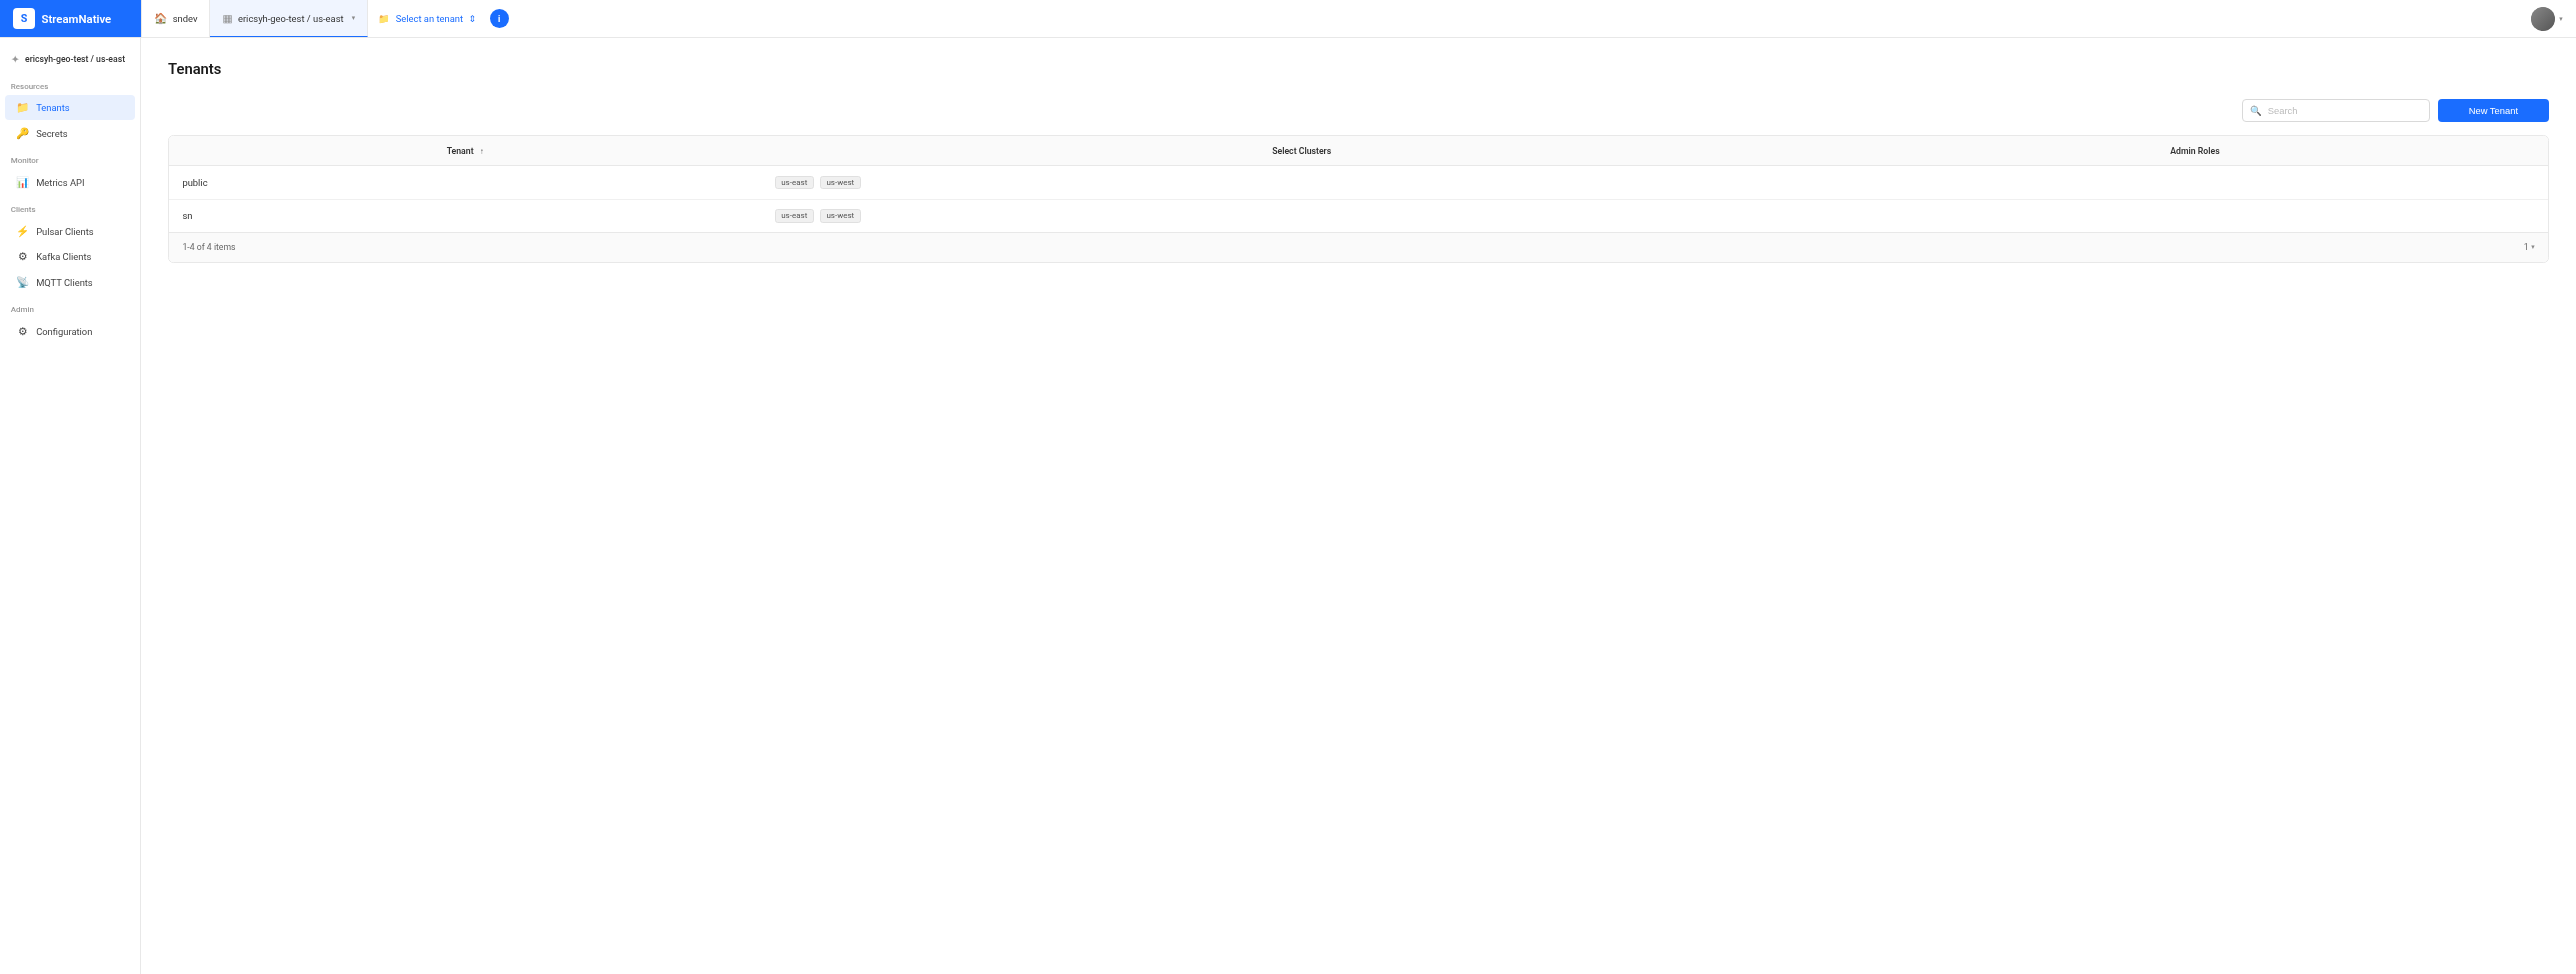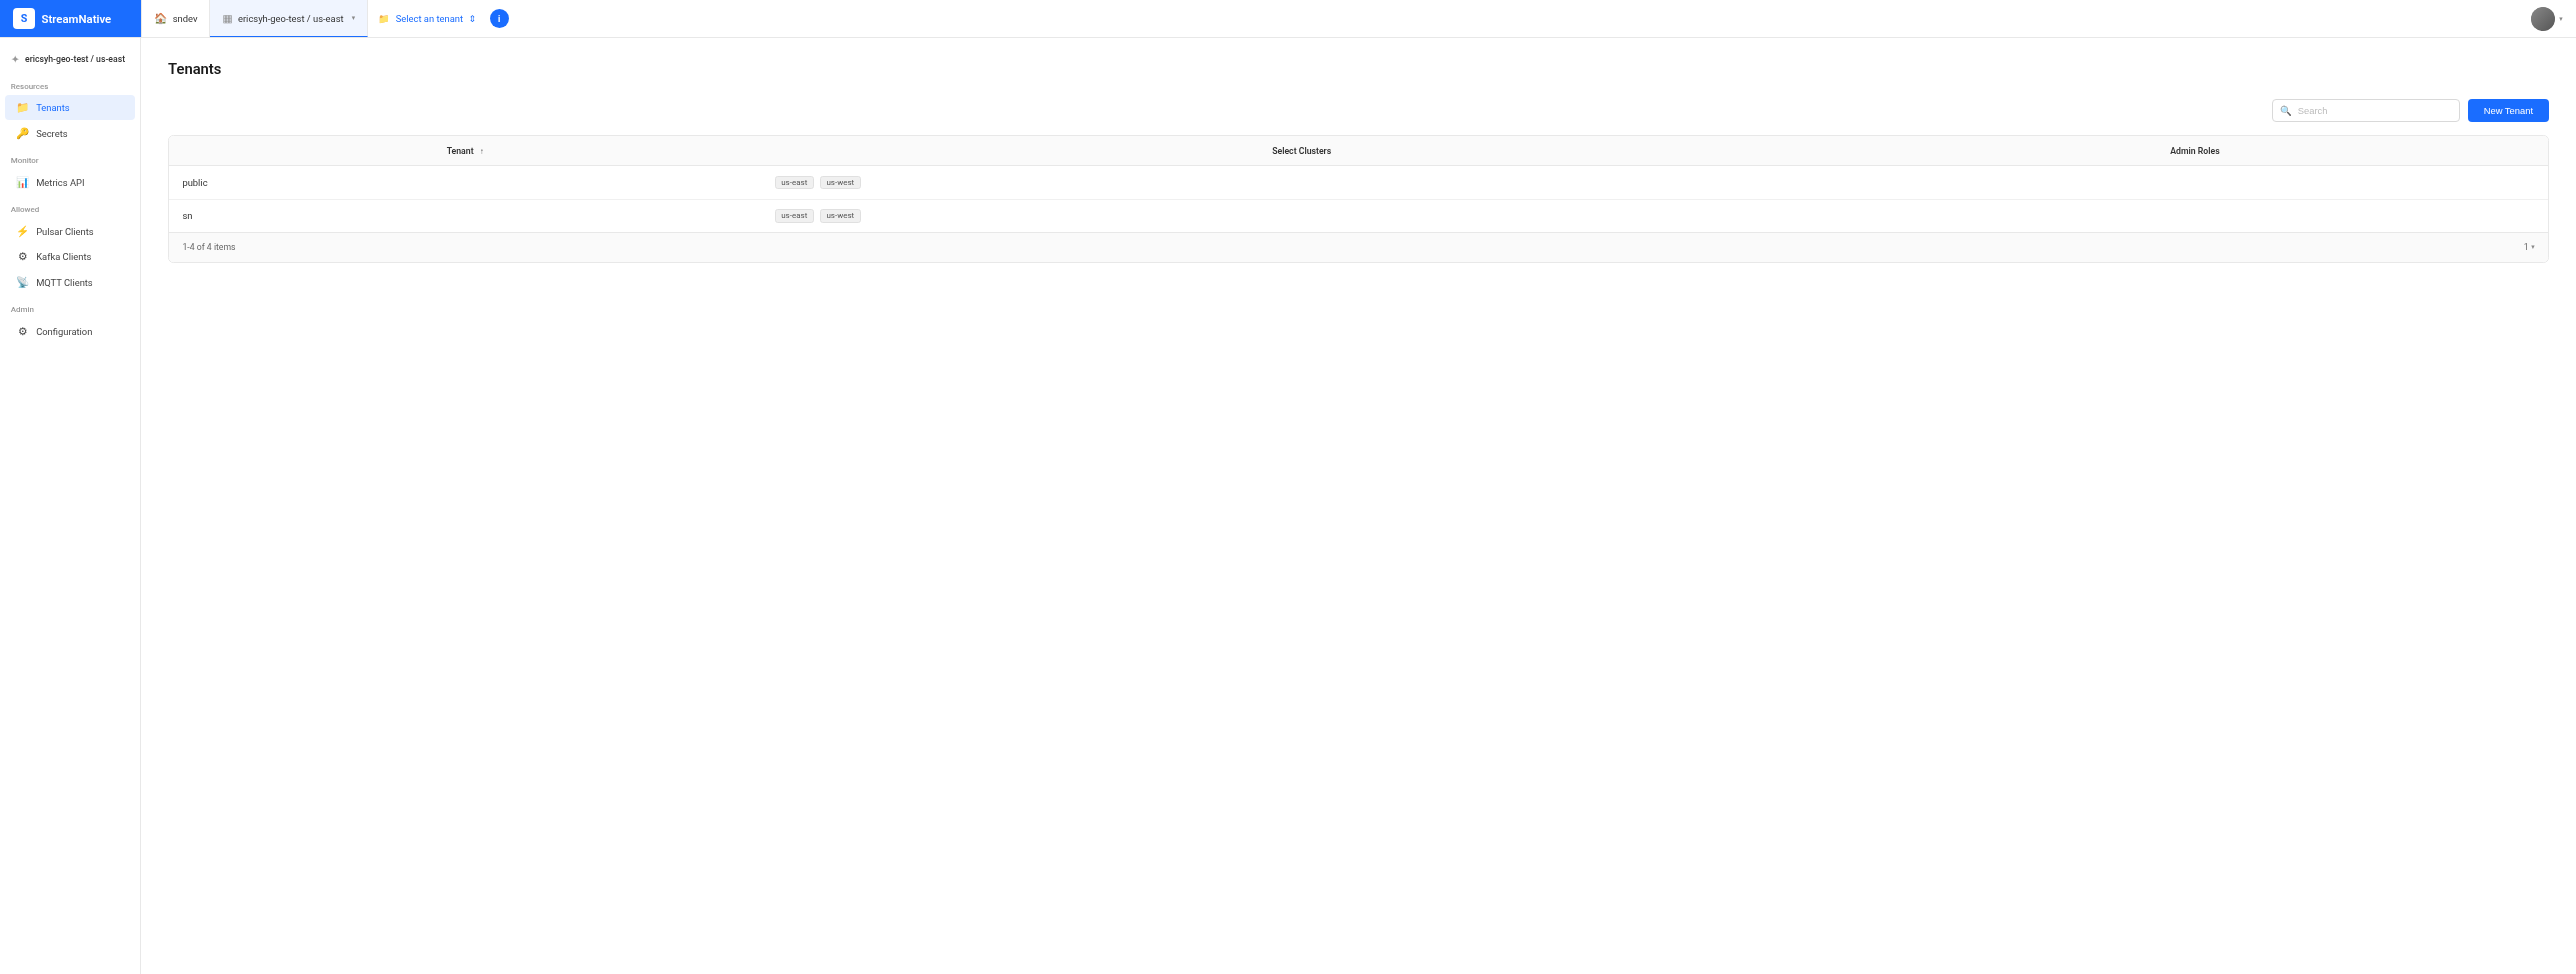--- a/index.html
+++ b/index.html
@@ -39,21 +39,21 @@
     
     .main { flex: 1; overflow-y: auto; padding: 21.5px 27px; background: #fff; }
     .page-title { font-size: 14.8px; font-weight: 600; color: #1a1a1a; margin-bottom: 21.5px; }
 
     
     .toolbar { display: flex; justify-content: flex-end; align-items: center; gap: 8px; margin-bottom: 13.4px; }
     .search-box { display: flex; align-items: center; gap: 5.4px; border: 0.7px solid #d9d9d9; border-radius: 4px; padding: 4.7px 8px; width: 188px; background: #fff; }
     .search-box-icon { color: #aaa; font-size: 9.4px; }
     .search-input { border: none; outline: none; font-size: 9.4px; color: #333; width: 100%; background: transparent; }
     .search-input::placeholder { color: #bbb; }
-    .new-tenant-btn { background: #1a6dff; color: #fff; border: none; border-radius: 4px; padding: 6px 16px; font-size: 9.4px; font-weight: 500; cursor: pointer; white-space: nowrap; }
+    .new-tenant-btn { background: #1a6dff; color: #fff; border: none; border-radius: 4px; padding: 6px 31px; font-size: 9.4px; font-weight: 500; cursor: pointer; white-space: nowrap; }
 
     
     .table-container { border: 0.7px solid #e8e8e8; border-radius: 5.4px; overflow: hidden; }
     .table { width: 100%; border-collapse: collapse; }
     .table thead tr { background: #fafafa; border-bottom: 1.3px solid #e8e8e8; }
     .table th { padding: 9.4px 13.4px; text-align: center; font-size: 8.7px; font-weight: 600; color: #333; white-space: nowrap; }
     .table th.sortable { cursor: pointer; }
     .sort-icon { margin-left: 4px; color: #666; font-size: 8px; }
     .table td { padding: 9.4px 13.4px; font-size: 9.4px; color: #333; border-bottom: 0.7px solid #f0f0f0; }
     .table tbody tr:last-child td { border-bottom: none; }
@@ -116,21 +116,21 @@
       <span class="sidebar-item-icon">🔑</span>
       <span>Secrets</span>
     </div>
 
     <div class="sidebar-section-label">Monitor</div>
     <div class="sidebar-item">
       <span class="sidebar-item-icon">📊</span>
       <span>Metrics API</span>
     </div>
 
-    <div class="sidebar-section-label">Allowed</div>
+    <div class="sidebar-section-label">Clients</div>
     <div class="sidebar-item">
       <span class="sidebar-item-icon">⚡</span>
       <span>Pulsar Clients</span>
     </div>
     <div class="sidebar-item">
       <span class="sidebar-item-icon">⚙</span>
       <span>Kafka Clients</span>
     </div>
     <div class="sidebar-item">
       <span class="sidebar-item-icon">📡</span>

